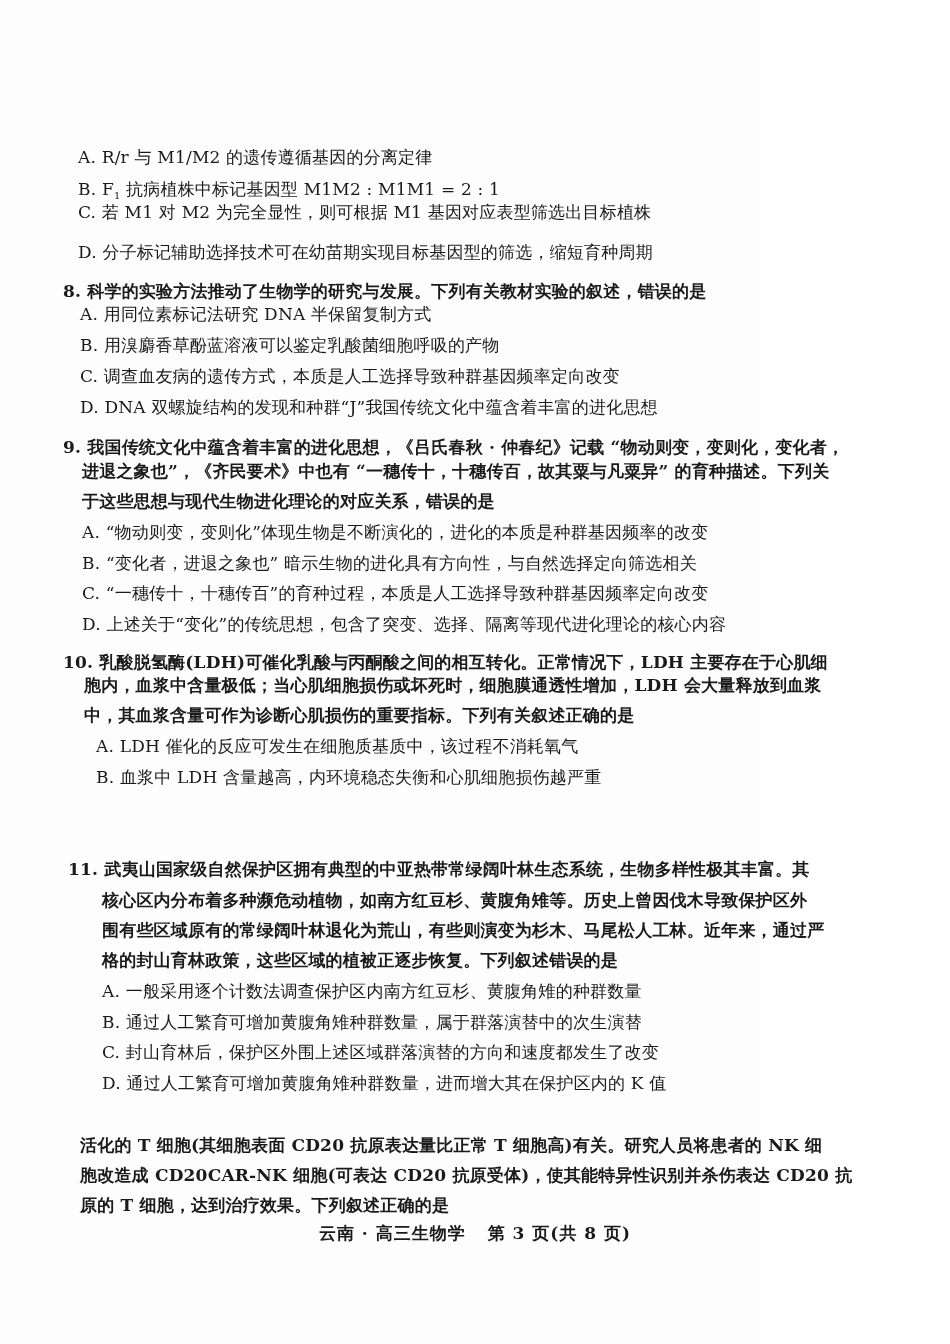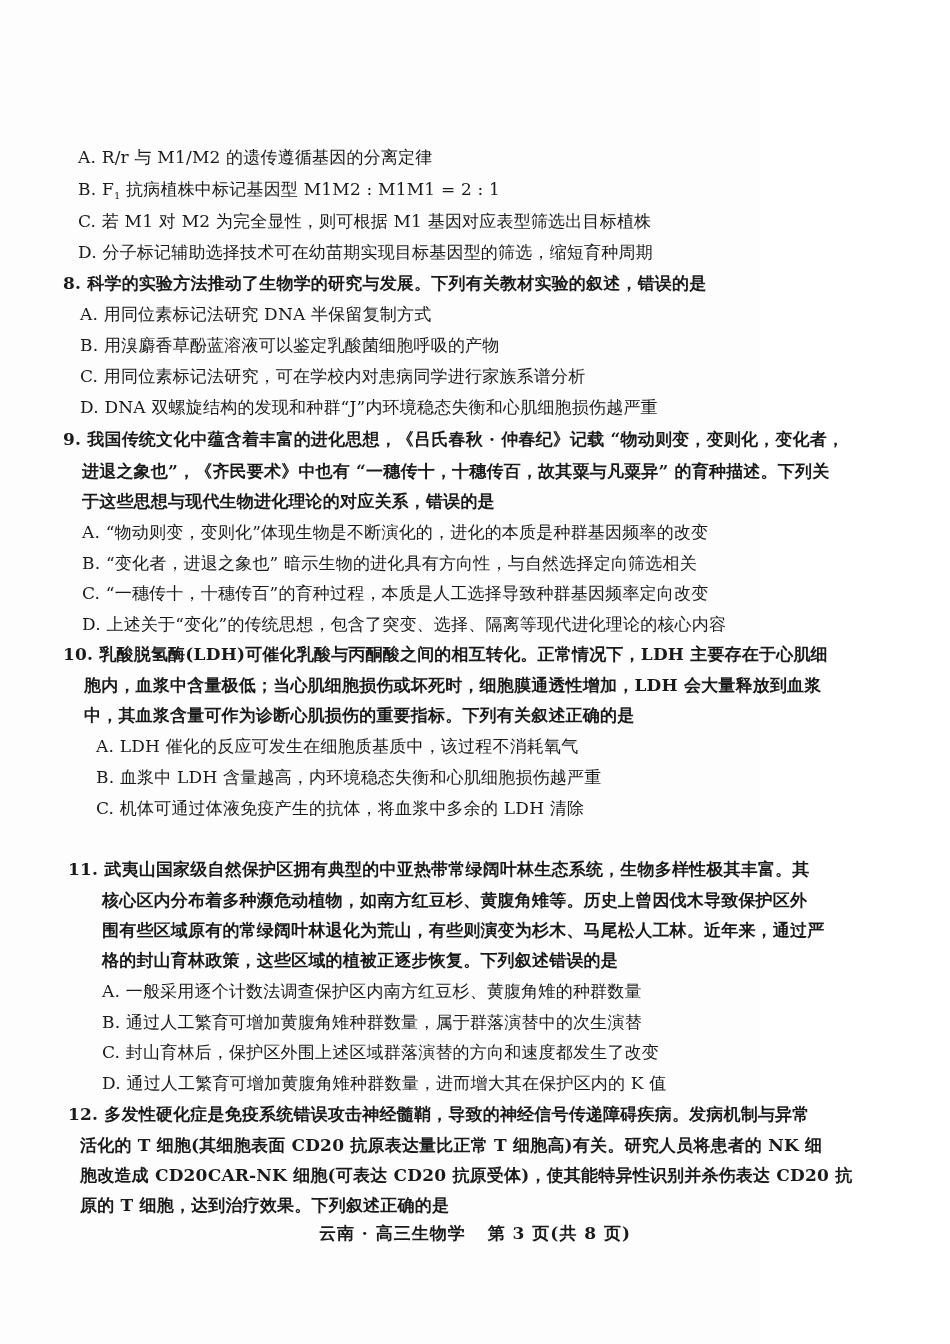--- a/index.html
+++ b/index.html
@@ -21,21 +21,21 @@
       width: 760px; height: 1344px;
       background: #fdfdfd;
     }
     .line {
       position: absolute;
       font-size: 17px;
       line-height: 22px;
       white-space: nowrap;
       letter-spacing: 0.2px;
     }
-    .q-stem { left: 63px; font-weight: bold; }
+    .q-stem { left: 63px; font-weight: bold; margin-top: 8px; }
     .q-cont { left: 82px; font-weight: bold; }
     .opt { left: 78px; }
     .opt-8 { left: 80px; }
     .opt-9 { left: 82px; }
     .opt-10 { left: 96px; }
     .opt-11 { left: 102px; }
     .q-stem-2 { left: 68px; font-weight: bold; }
     .q-cont-2 { left: 102px; font-weight: bold; }
     .footer {
       position: absolute;
@@ -49,54 +49,52 @@
     .footer .gap { display: inline-block; width: 22px; }
     sub { font-size: 10px; }
   </style>
 </head>
 <body>
 
 <div class="page">
 
   <div class="line opt" style="top:146px">A. R/r 与 M1/M2 的遗传遵循基因的分离定律</div>
   <div class="line opt" style="top:178px"><span>B. F</span><sub>1</sub><span> 抗病植株中标记基因型 M1M2 : M1M1 = 2 : 1</span></div>
-  <div class="line opt" style="top:210px">C. 若 M1 对 M2 为完全显性，则可根据 M1 基因对应表型筛选出目标植株</div>
+  <div class="line opt" style="top:201px">C. 若 M1 对 M2 为完全显性，则可根据 M1 基因对应表型筛选出目标植株</div>
   <div class="line opt" style="top:241px">D. 分子标记辅助选择技术可在幼苗期实现目标基因型的筛选，缩短育种周期</div>
 
   <div class="line q-stem" style="top:272px">8. 科学的实验方法推动了生物学的研究与发展。下列有关教材实验的叙述，错误的是</div>
   <div class="line opt-8" style="top:303px">A. 用同位素标记法研究 DNA 半保留复制方式</div>
   <div class="line opt-8" style="top:334px">B. 用溴麝香草酚蓝溶液可以鉴定乳酸菌细胞呼吸的产物</div>
-  <div class="line opt-8" style="top:365px">C. 用同位素标记法研究，可在学校内对患病同学进行家族系谱分析</div>
-  <div class="line opt-8" style="top:396px">D. DNA 双螺旋结构的发现和种群“J”内环境稳态失衡和心肌细胞损伤越严重</div>
+  <div class="line opt-8" style="top:365px">C. 调查血友病的遗传方式，本质是人工选择导致种群基因频率定向改变</div>
+  <div class="line opt-8" style="top:396px">D. DNA 双螺旋结构的发现和种群“J”我国传统文化中蕴含着丰富的进化思想</div>
 
   <div class="line q-stem" style="top:428px">9. 我国传统文化中蕴含着丰富的进化思想，《吕氏春秋 · 仲春纪》记载 “物动则变，变则化，变化者，</div>
   <div class="line q-cont" style="top:460px">进退之象也”，《齐民要术》中也有 “一穗传十，十穗传百，故其粟与凡粟异” 的育种描述。下列关</div>
   <div class="line q-cont" style="top:490px">于这些思想与现代生物进化理论的对应关系，错误的是</div>
   <div class="line opt-9" style="top:521px">A. “物动则变，变则化”体现生物是不断演化的，进化的本质是种群基因频率的改变</div>
   <div class="line opt-9" style="top:552px">B. “变化者，进退之象也” 暗示生物的进化具有方向性，与自然选择定向筛选相关</div>
   <div class="line opt-9" style="top:582px">C. “一穗传十，十穗传百”的育种过程，本质是人工选择导致种群基因频率定向改变</div>
   <div class="line opt-9" style="top:613px">D. 上述关于“变化”的传统思想，包含了突变、选择、隔离等现代进化理论的核心内容</div>
 
   <div class="line q-stem" style="top:643px">10. 乳酸脱氢酶(LDH)可催化乳酸与丙酮酸之间的相互转化。正常情况下，LDH 主要存在于心肌细</div>
   <div class="line q-cont-2" style="top:674px; left:84px">胞内，血浆中含量极低；当心肌细胞损伤或坏死时，细胞膜通透性增加，LDH 会大量释放到血浆</div>
   <div class="line q-cont-2" style="top:704px; left:84px">中，其血浆含量可作为诊断心肌损伤的重要指标。下列有关叙述正确的是</div>
   <div class="line opt-10" style="top:735px">A. LDH 催化的反应可发生在细胞质基质中，该过程不消耗氧气</div>
   <div class="line opt-10" style="top:766px">B. 血浆中 LDH 含量越高，内环境稳态失衡和心肌细胞损伤越严重</div>
-  <div class="line opt-10" style="top:797px">C. 机体可通过体液免疫产生的抗体，将血浆中多余的 LDH 清除</div>
 
   <div class="line q-stem-2" style="top:858px">11. 武夷山国家级自然保护区拥有典型的中亚热带常绿阔叶林生态系统，生物多样性极其丰富。其</div>
   <div class="line q-cont-2" style="top:889px">核心区内分布着多种濒危动植物，如南方红豆杉、黄腹角雉等。历史上曾因伐木导致保护区外</div>
   <div class="line q-cont-2" style="top:919px">围有些区域原有的常绿阔叶林退化为荒山，有些则演变为杉木、马尾松人工林。近年来，通过严</div>
   <div class="line q-cont-2" style="top:949px">格的封山育林政策，这些区域的植被正逐步恢复。下列叙述错误的是</div>
   <div class="line opt-11" style="top:980px">A. 一般采用逐个计数法调查保护区内南方红豆杉、黄腹角雉的种群数量</div>
   <div class="line opt-11" style="top:1011px">B. 通过人工繁育可增加黄腹角雉种群数量，属于群落演替中的次生演替</div>
   <div class="line opt-11" style="top:1041px">C. 封山育林后，保护区外围上述区域群落演替的方向和速度都发生了改变</div>
   <div class="line opt-11" style="top:1072px">D. 通过人工繁育可增加黄腹角雉种群数量，进而增大其在保护区内的 K 值</div>
 
-  <div class="line q-stem-2" style="top:1103px">12. 多发性硬化症是免疫系统错误攻击神经髓鞘，导致的神经信号传递障碍疾病。发病机制与异常</div>
   <div class="line q-cont-2" style="top:1134px; left:80px">活化的 T 细胞(其细胞表面 CD20 抗原表达量比正常 T 细胞高)有关。研究人员将患者的 NK 细</div>
   <div class="line q-cont-2" style="top:1164px; left:80px">胞改造成 CD20CAR-NK 细胞(可表达 CD20 抗原受体)，使其能特异性识别并杀伤表达 CD20 抗</div>
   <div class="line q-cont-2" style="top:1194px; left:80px">原的 T 细胞，达到治疗效果。下列叙述正确的是</div>
 
   <div class="footer">
     <span>云南 · 高三生物学</span><span class="gap"></span><span>第 3 页(共 8 页)</span>
   </div>
 
 </div>
 

